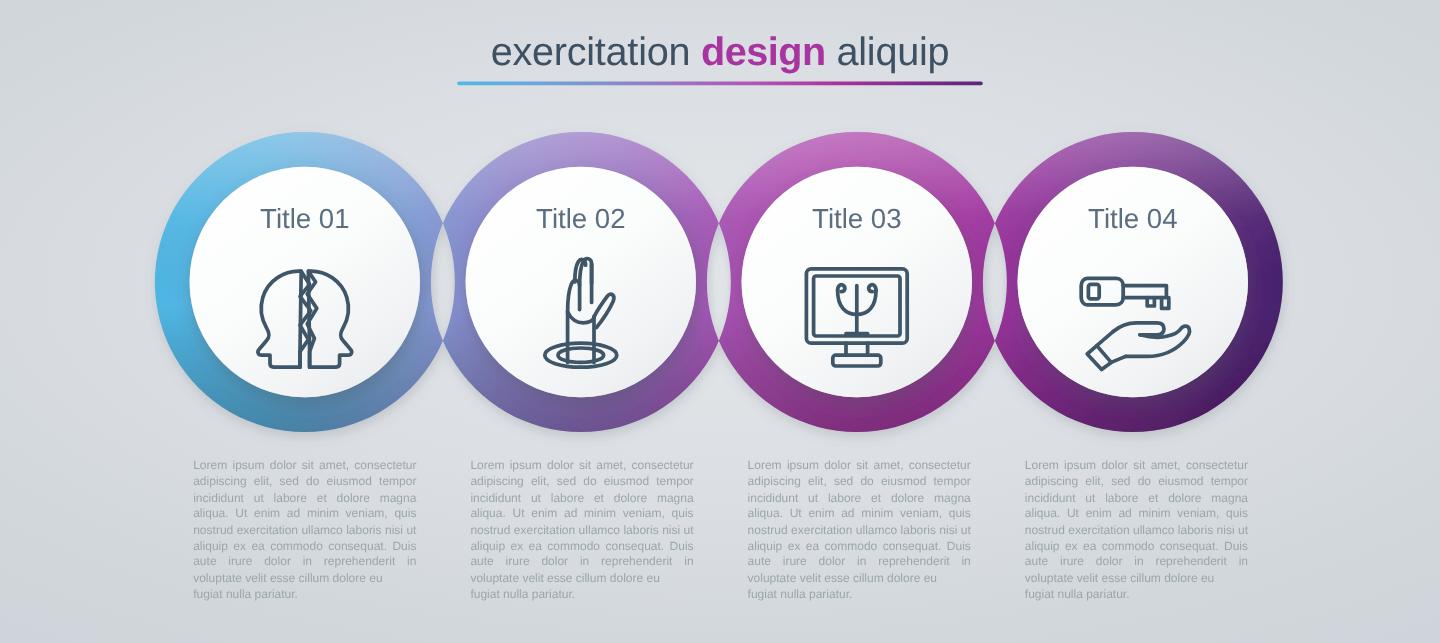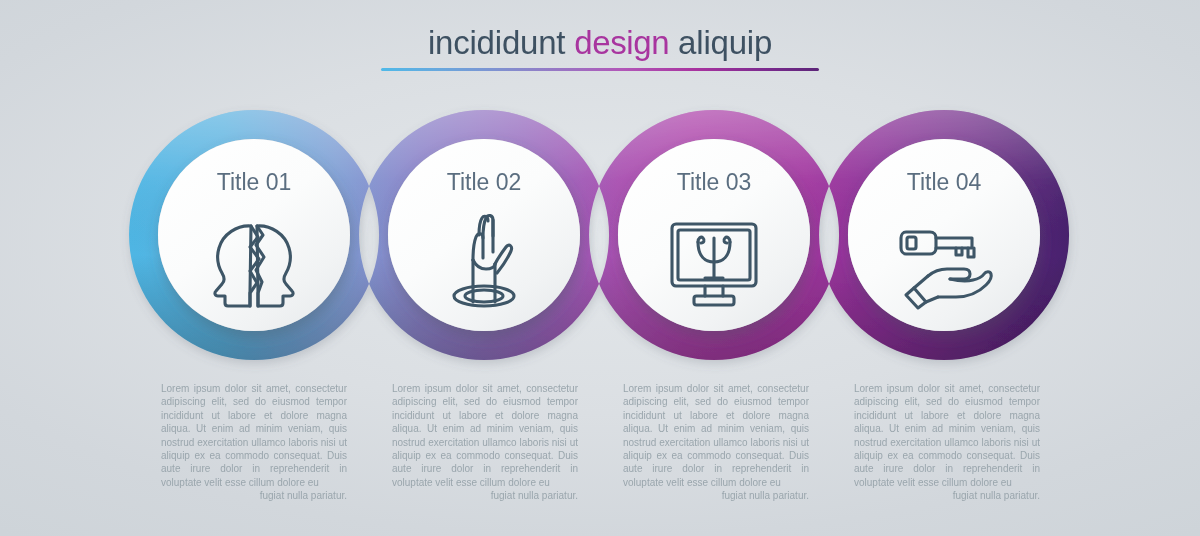--- a/index.html
+++ b/index.html
@@ -22,49 +22,49 @@
   }
   #headline{
     display:inline-block;
     font-size:33px;
     line-height:40px;
     letter-spacing:-0.2px;
     white-space:nowrap;
     color:#3e5162;
   }
   #headline .w{font-weight:400;}
-  #headline .accent{font-weight:400;color:#a8359f;letter-spacing:-0.4px;}
+  #headline .accent{font-weight:700;color:#a8359f;letter-spacing:-0.4px;}
   #rule{
     position:absolute;left:381px;top:68px;width:438px;height:3px;
     background:linear-gradient(to right,#4fb9e8 0%,#6aa7dd 14%,#8a86ca 33%,#b257b8 55%,#a8339f 72%,#7b2a8e 88%,#5c2578 100%);
     border-radius:2px;
   }
 
   
   #rings{position:absolute;left:0;top:0;width:1200px;height:536px;}
 
   .textcol{
     position:absolute;
     top:382px;
     width:186px;
     font-size:10px;
     line-height:13.4px;
     color:#9aa6ad;
     text-align:justify;
     text-justify:inter-word;
   }
-  .textcol .last{display:block;text-align:right;}
+  .textcol .last{display:block;text-align:left;}
 </style>
 </head>
 <body>
 
 <div id="stage">
 
   <div id="headwrap">
-    <div id="headline"><span class="w">incididunt</span><span>&nbsp;</span><span class="accent">design</span><span>&nbsp;</span><span class="w">aliquip</span></div>
+    <div id="headline"><span class="w">exercitation</span><span>&nbsp;</span><span class="accent">design</span><span>&nbsp;</span><span class="w">aliquip</span></div>
   </div>
   <div id="rule"></div>
 
   <svg id="rings" viewBox="0 0 1200 536">
     <defs>
 
       <linearGradient id="gRow" x1="0" y1="0" x2="1" y2="0">
         <stop offset="0.00" stop-color="#4fb6e4"></stop>
         <stop offset="0.10" stop-color="#5ab2e0"></stop>
         <stop offset="0.22" stop-color="#7e9ed4"></stop>

